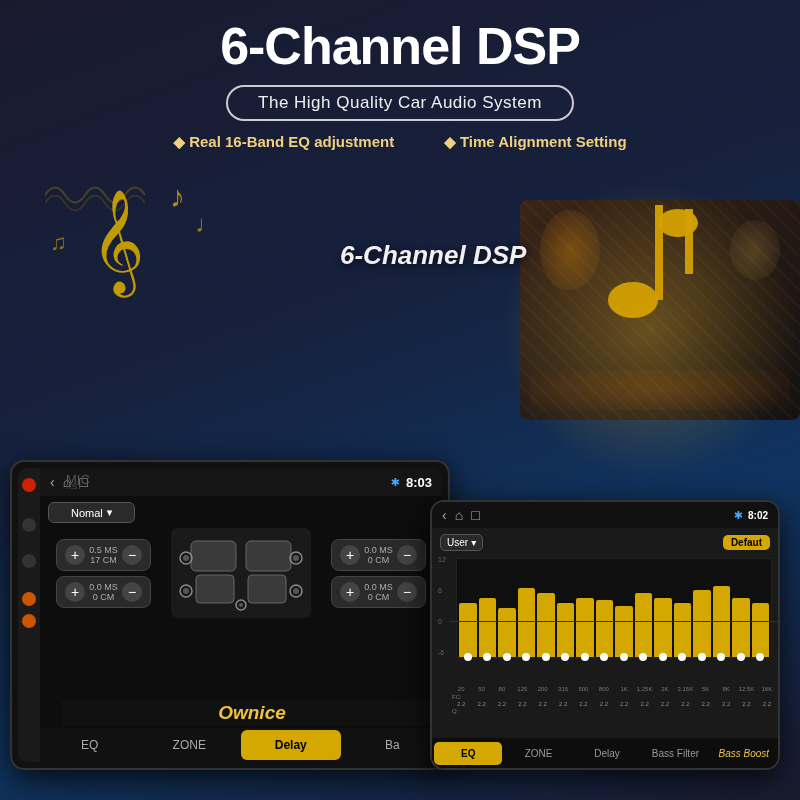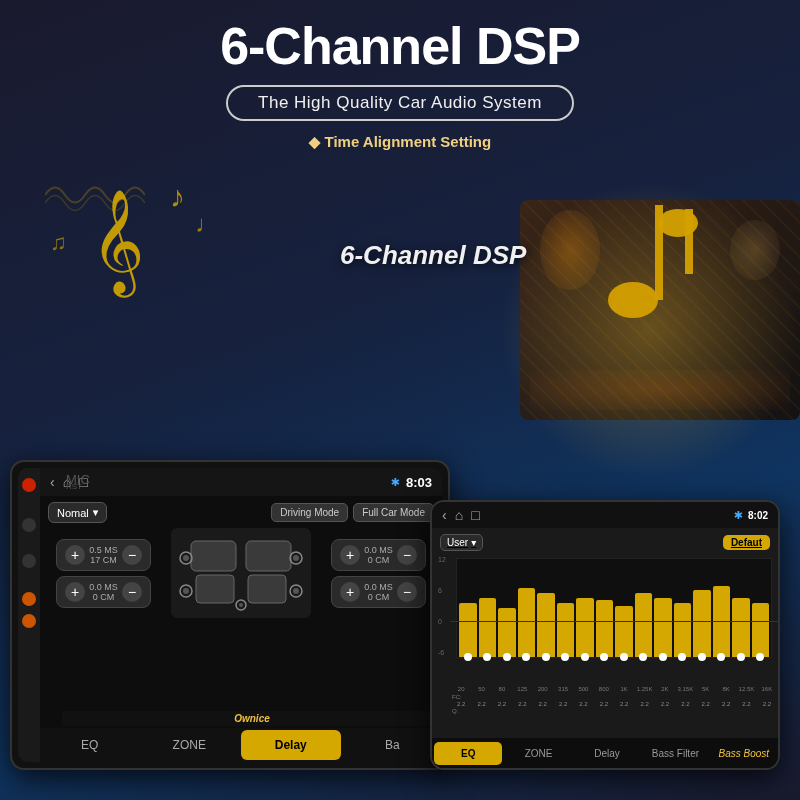--- a/index.html
+++ b/index.html
@@ -272,21 +272,21 @@
       align-items: center;
       gap: 8px;
     }
 
     .mode-selector {
       background: #2a2a2a;
       border: 1px solid #555;
       border-radius: 6px;
       color: #fff;
       font-size: 11px;
-      padding: 3px 8px;
+      padding: 3px 22px;
       display: flex;
       align-items: center;
       gap: 4px;
     }
 
     .mode-buttons {
       display: flex;
       gap: 5px;
       margin-left: auto;
     }
@@ -384,21 +384,21 @@
       border-radius: 6px;
       margin: 3px 2px;
     }
 
     .brand-label {
       position: absolute;
       bottom: 36px;
       left: 22px;
       right: 0;
       text-align: center;
-      font-size: 10px;
+      font-size: 19px;
       color: #f0c040;
       font-style: italic;
       font-weight: bold;
       padding: 2px 0;
       background: #111;
     }
 
     
     .device-eq {
       width: 350px;
@@ -429,21 +429,20 @@
       background: #111;
       height: 26px;
     }
 
     .eq-top-bar {
       display: flex;
       align-items: center;
       justify-content: space-between;
       padding: 4px 8px;
       height: 28px;
-      text-decoration: underline;
     }
 
     .eq-mode-select {
       background: #2a2a2a;
       border: 1px solid #555;
       border-radius: 5px;
       color: #fff;
       font-size: 10px;
       padding: 2px 6px;
       display: flex;
@@ -635,20 +634,21 @@
 </div>
 
 <div class="header">
   <div style="display:flex;align-items:baseline;justify-content:center;gap:0;">
     <span class="main-title">6-Channel DSP</span>
   </div>
   <div class="subtitle-box">
     <span>The High Quality Car Audio System</span>
   </div>
   <div class="features">
+    <span class="feature-item">Real 16-Band EQ adjustment</span>
     <span class="feature-item">Time Alignment Setting</span>
   </div>
 </div>
 
 <div class="music-area">
   <div class="treble-clef">𝄞</div>
   <div class="music-note-1">♪</div>
   <div class="music-note-2">♩</div>
   <div class="music-note-3">♫</div>
 </div>
@@ -703,24 +703,20 @@
             <span class="nav-time">8:03</span>
           </div>
         </div>
 
         <div class="screen-content">
 
           <div class="top-controls">
             <div class="mode-selector">
               <span>Nomal</span>
               <span>▾</span>
-            </div>
-            <div class="mode-buttons">
-              <div class="mode-btn">Driving Mode</div>
-              <div class="mode-btn">Full Car Mode</div>
             </div>
           </div>
 
           <div class="car-seats-area">
 
             <div class="delay-control">
               <div class="delay-row">
                 <div class="delay-btn">+</div>
                 <div class="delay-val">
                   <div class="ms">0.5 MS</div>

